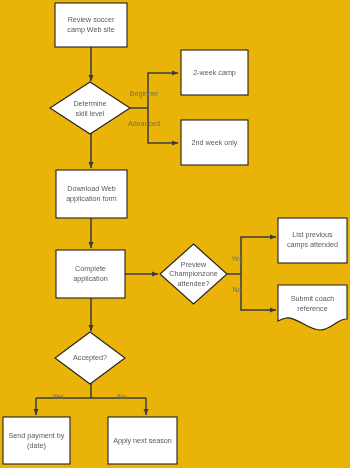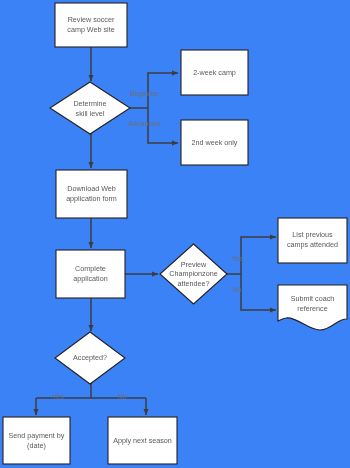--- a/index.html
+++ b/index.html
@@ -4,21 +4,21 @@
 <style>
   html, body {
     margin: 0;
     padding: 0;
     background: #ffffff;
   }
   #canvas-wrap {
     position: relative;
     width: 350px;
     height: 468px;
-    background: #3b82f6;
+    background: #eab308;
     overflow: hidden;
     font-family: "Liberation Sans", sans-serif;
   }
   svg#flowchart {
     display: block;
     width: 350px;
     height: 468px;
   }
   .shape-outline {
     fill: #ffffff;

